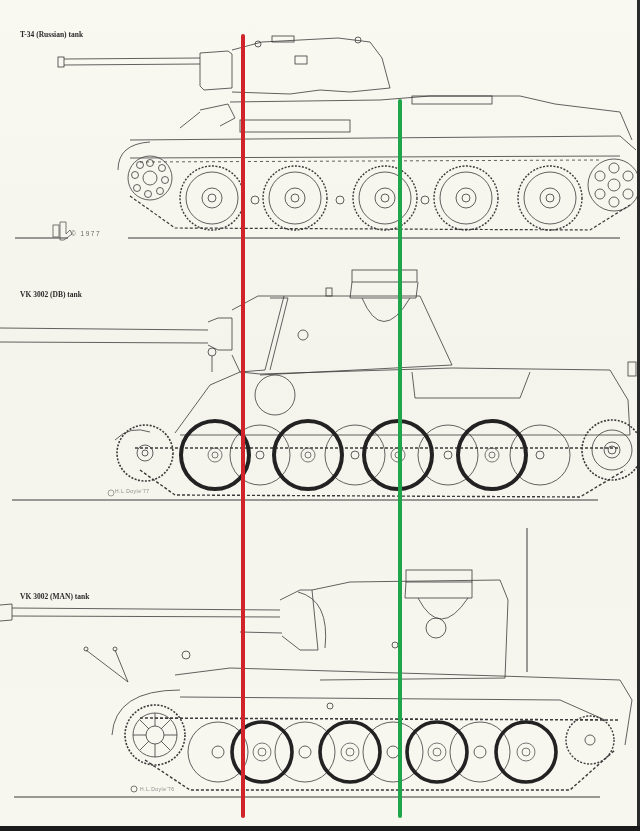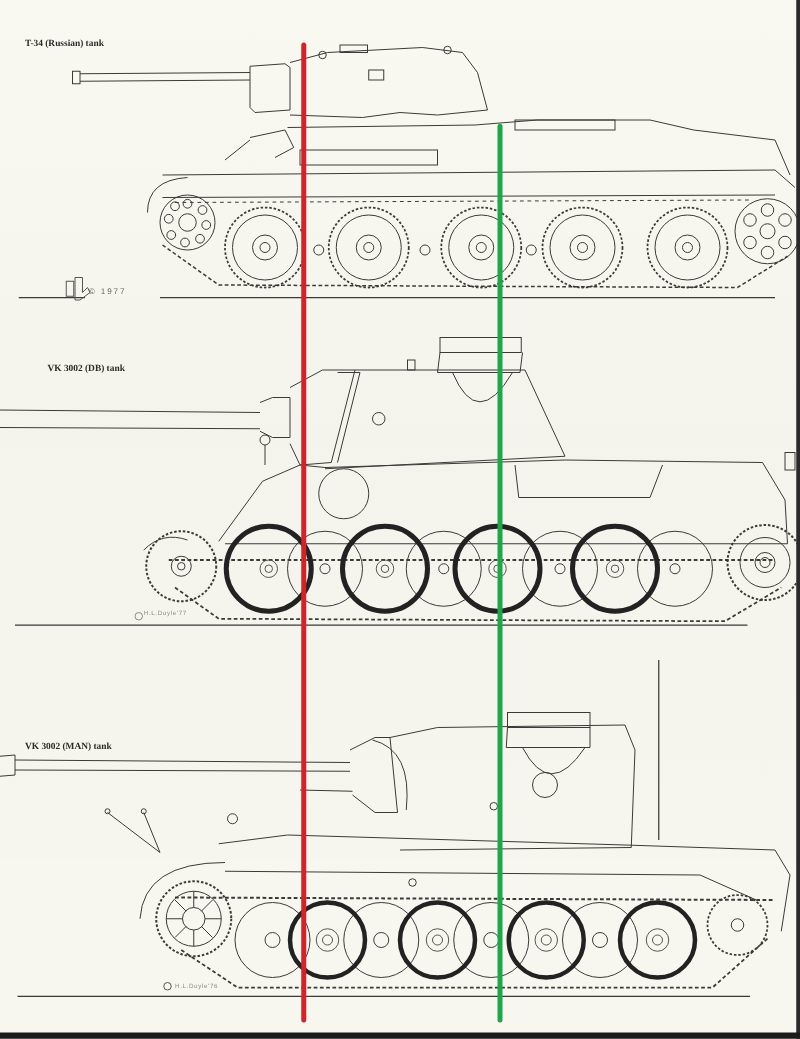--- a/index.html
+++ b/index.html
@@ -29,21 +29,21 @@
   }
   svg.art { position: absolute; left: 0; top: 0; }
   .marker { position: absolute; width: 4px; border-radius: 2px; }
 </style>
 </head>
 <body>
 
 <div class="page">
 
   <div class="label" style="left:20px;top:30px;">T-34 (Russian) tank</div>
-  <div class="label" style="left:38px;top:290px;">VK 3002 (DB) tank</div>
+  <div class="label" style="left:20px;top:290px;">VK 3002 (DB) tank</div>
   <div class="label" style="left:20px;top:592px;">VK 3002 (MAN) tank</div>
 
   <div class="copyright" style="left:71px;top:230px;">© 1977</div>
   <div class="credit" style="left:115px;top:488px;">H.L.Doyle'77</div>
   <div class="credit" style="left:140px;top:786px;">H.L.Doyle'76</div>
 
   <svg class="art" width="640" height="831" viewBox="0 0 640 831">
     <g fill="none" stroke="#3a3a3a" stroke-width="0.8">
 
       <g>

